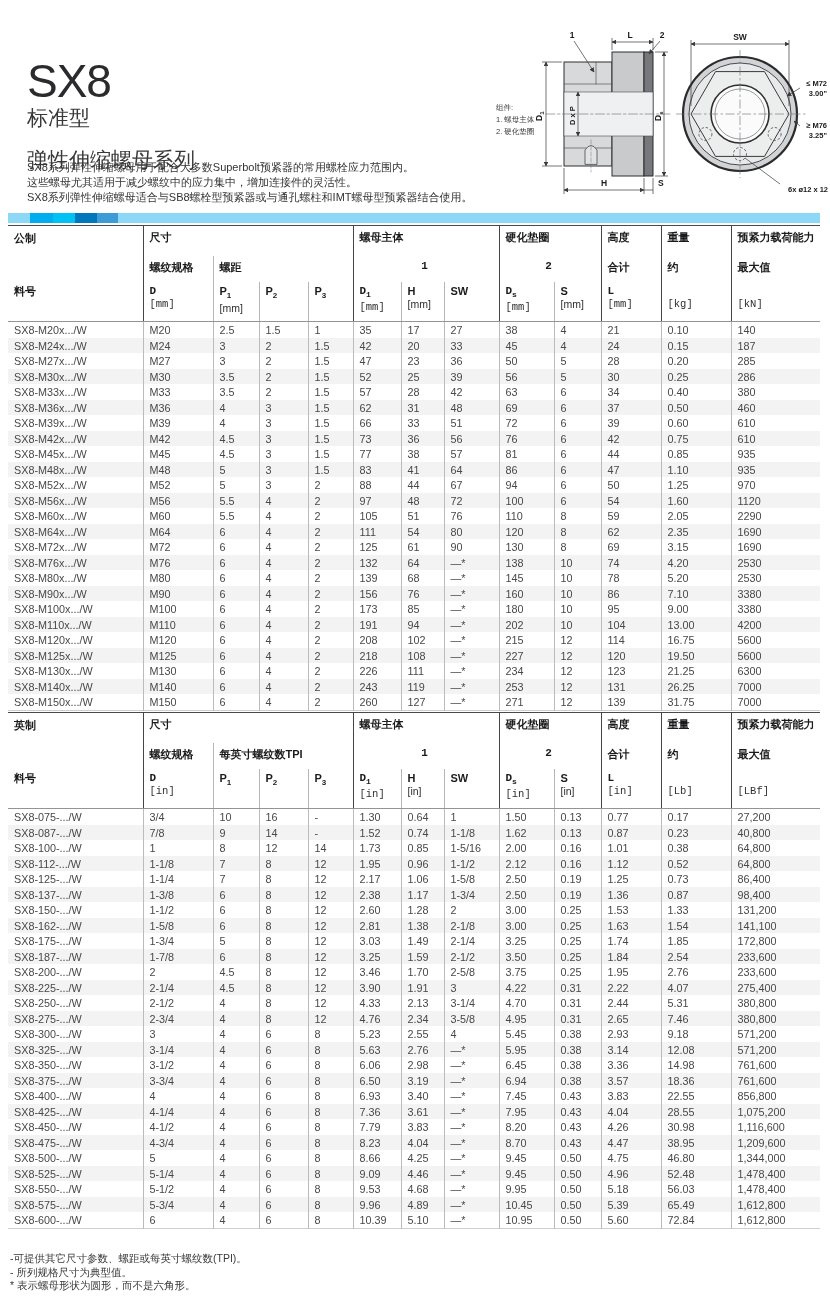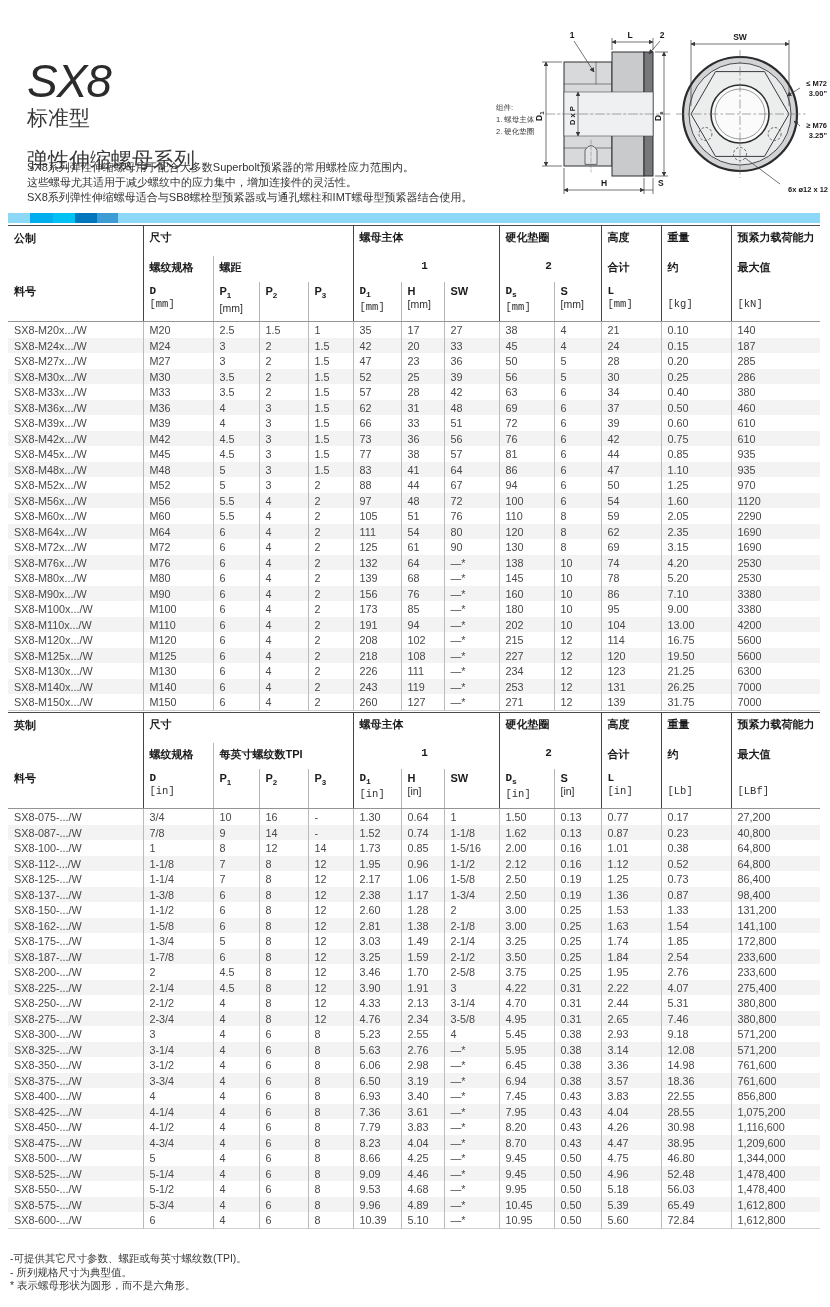--- a/index.html
+++ b/index.html
@@ -1,18 +1,18 @@
 <!DOCTYPE html>
 <html><head>
 <meta charset="utf-8">
 <style>
   html,body{margin:0;padding:0;background:#fff;}
   .page{position:relative;width:830px;height:1307px;background:#fff;overflow:hidden;
         font-family:"Liberation Sans","DejaVu Sans",sans-serif;color:#2d2d2f;}
-  .t1{position:absolute;left:27px;top:54px;font-size:46px;font-weight:400;letter-spacing:-1px;color:#2b2b2d;font-style:italic;}
+  .t1{position:absolute;left:27px;top:54px;font-size:46px;font-weight:400;letter-spacing:-1px;color:#2b2b2d;}
   .t2{position:absolute;left:27px;top:104px;font-size:21px;color:#39393b;}
   .t3{position:absolute;left:27px;top:146px;font-size:21px;color:#39393b;}
   .desc{position:absolute;left:27px;top:160px;font-size:11px;line-height:15px;color:#333;font-weight:400;}
   .fig{position:absolute;left:488px;top:26px;width:342px;height:180px;}
   .accent{position:absolute;left:8px;top:213px;width:812px;height:10px;display:flex;}
   .accent .seg{height:10px;}
   .tblwrap{position:absolute;left:8px;width:812px;}
   .m-pos{top:225px;} .i-pos{top:712px;}
   table{border-collapse:collapse;table-layout:fixed;width:812px;border-top:1px solid #4a4a4c;border-bottom:1px solid #cfcfd1;}
   th,td{text-align:left;vertical-align:top;overflow:hidden;white-space:nowrap;}

